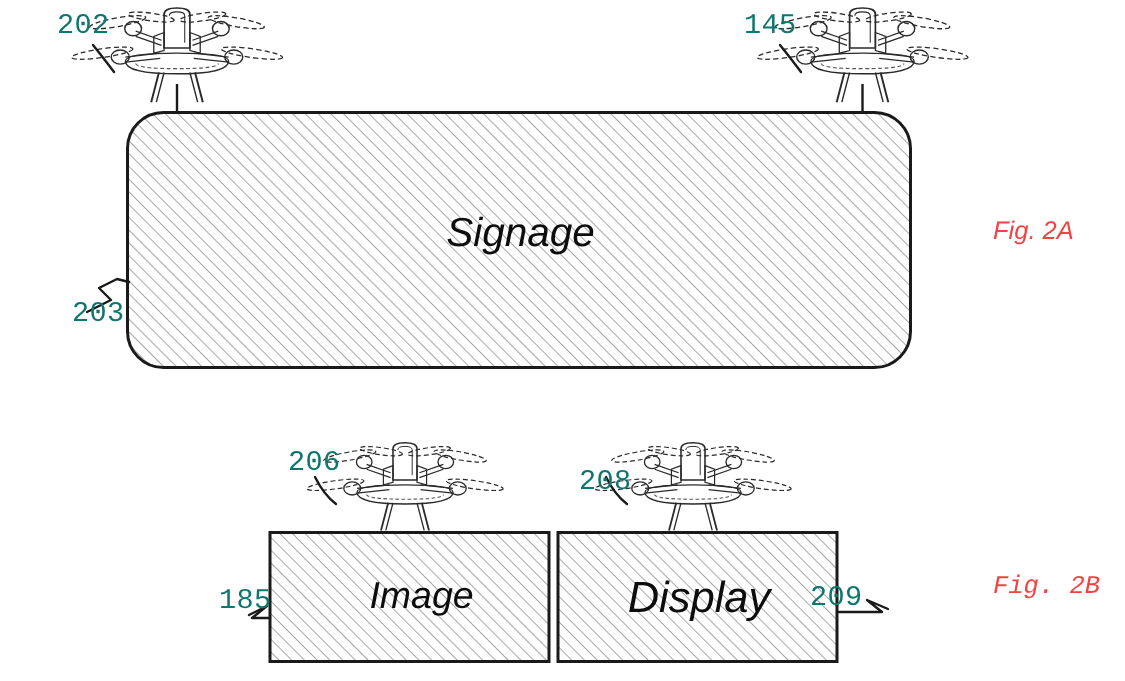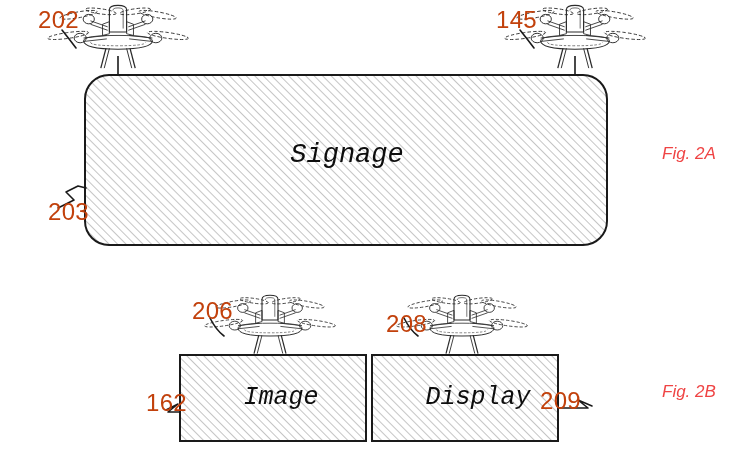--- a/index.html
+++ b/index.html
@@ -17,69 +17,69 @@
   }
   #figure-canvas {
     position: absolute;
     left: 0;
     top: 0;
     width: 750px;
     height: 454px;
   }
   .ref-label {
     position: absolute;
-    font-family: Liberation Sans, sans-serif;
-    font-size: 24px;
+    font-family: Liberation Mono, monospace;
+    font-size: 19px;
     font-weight: 400;
     letter-spacing: 0.3px;
-    color: #c2410c;
+    color: #0f766e;
     white-space: nowrap;
     user-select: none;
   }
   .fig-caption {
     position: absolute;
     font-family: "Liberation Sans", sans-serif;
     font-size: 17px;
     font-style: italic;
     font-weight: 400;
     color: #ef4444;
     white-space: nowrap;
     user-select: none;
   }
   .panel-text {
     position: absolute;
-    font-family: Liberation Mono, monospace;
+    font-family: Liberation Sans, sans-serif;
     font-style: italic;
     font-weight: 400;
     color: #0d0d0d;
     white-space: nowrap;
     user-select: none;
     text-align: center;
   }
   #signage-text {
     font-size: 27px;
     left: 0; top: 140px; width: 694px;
   }
   #image-text {
     font-size: 25px;
     left: 180px; top: 383px; width: 202px;
   }
   #display-text {
-    font-size: 25px;
-    left: 372px; top: 383px; width: 188px; padding-left: 12px;
+    font-size: 29px;
+    left: 372px; top: 383px; width: 188px;
   }
   #ref-202 { left: 38px;  top: 6px; }
   #ref-204 { left: 496px; top: 6px; }
   #ref-203 { left: 24px;  top: 198px; margin-left: 24px; }
   #ref-206 { left: 192px; top: 297px; text-align: right; }
   #ref-208 { left: 386px; top: 310px; }
   #ref-207 { left: 146px; top: 389px; }
   #ref-209 { left: 540px; top: 387px; }
   #fig-2a  { left: 662px; top: 144px; }
-  #fig-2b  { left: 662px; top: 382px; }
+  #fig-2b  { left: 662px; top: 382px; font-family: Liberation Mono, monospace; }
 </style>
 </head>
 <body>
 
 <svg id="figure-canvas" viewBox="0 0 750 454" xmlns="http://www.w3.org/2000/svg">
   <defs>
     <pattern id="hatch45" width="6" height="6" patternUnits="userSpaceOnUse" patternTransform="rotate(-45 0 0)">
       <rect width="6" height="6" fill="#ffffff"></rect>
       <line x1="0" y1="0" x2="0" y2="6" stroke="#a2a2a2" stroke-width="1.25"></line>
     </pattern>
@@ -170,17 +170,17 @@
 
 <div class="panel-text" id="signage-text">Signage</div>
 <div class="panel-text" id="image-text">Image</div>
 <div class="panel-text" id="display-text">Display</div>
 
 <div class="ref-label" id="ref-202">202</div>
 <div class="ref-label" id="ref-204">145</div>
 <div class="ref-label" id="ref-203">203</div>
 <div class="ref-label" id="ref-206">206</div>
 <div class="ref-label" id="ref-208">208</div>
-<div class="ref-label" id="ref-207">162</div>
+<div class="ref-label" id="ref-207">185</div>
 <div class="ref-label" id="ref-209">209</div>
 
 <div class="fig-caption" id="fig-2a">Fig. 2A</div>
 <div class="fig-caption" id="fig-2b">Fig. 2B</div>
 
 </body></html>

